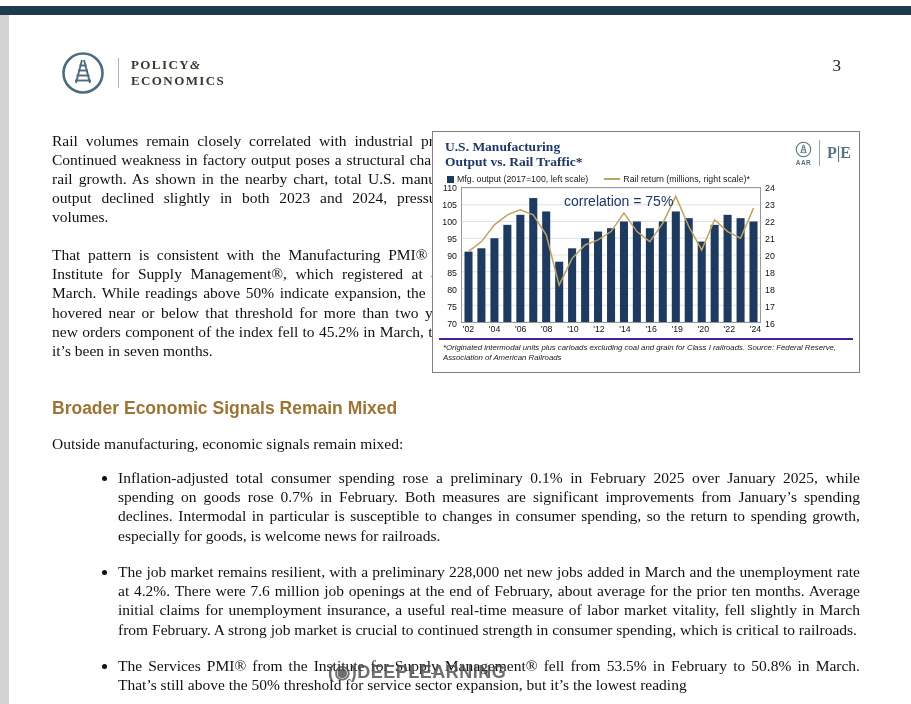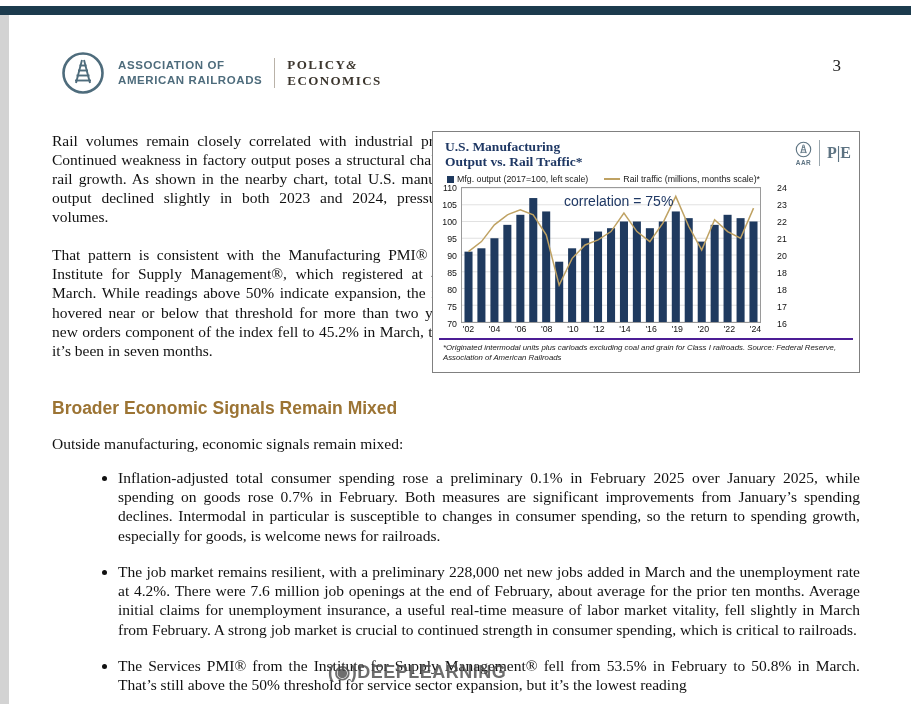--- a/index.html
+++ b/index.html
@@ -55,21 +55,21 @@
 
   .chart-legend { display: flex; align-items: center; gap: 16px; padding: 5px 6px 3px 14px; font-size: 8.8px; color: #1a1a1a; }
   .legend-item { display: flex; align-items: center; gap: 3px; }
   .swatch { width: 7px; height: 7px; flex: none; background: #1f3a5f; }
   .line-swatch { width: 16px; height: 2px; flex: none; background: #bfa263; }
 
   .plot-row { display: flex; padding: 0 4px; align-items: stretch; }
   .yaxis { position: relative; width: 24px; font-size: 8.8px; color: #111; flex: none; }
   .yaxis.right { width: 22px; }
   .ytick { position: absolute; right: 4px; white-space: nowrap; }
-  .yaxis.right .ytick { right: auto; left: 16px; }
+  .yaxis.right .ytick { right: auto; left: 4px; }
   .plot { position: relative; width: 300px; height: 136px; border: 1px solid #9a9a9a; background: #fff; flex: none; }
   #plot-svg { width: 100%; height: 100%; display: block; }
   .annotation { position: absolute; top: 5px; left: 102px; font-size: 14px; color: #1f3864; }
   .xaxis { position: relative; height: 13px; margin-left: 29px; width: 300px; font-size: 8.8px; color: #111; }
   .xtick { position: absolute; top: 1px; transform: translateX(-50%); }
   .chart-footnote {
     margin: 2px 6px 0 6px; padding: 3px 2px 4px 4px; border-top: 2px solid #4c1d95;
     font-size: 7.8px; font-style: italic; line-height: 1.3; color: #1a1a1a;
   }
 
@@ -91,24 +91,20 @@
     <circle cx="23" cy="23" r="19.5" fill="none" stroke="#4e6c7c" stroke-width="2.6"></circle>
     <g stroke="#4e6c7c" stroke-width="1.9">
       <line x1="16" y1="33" x2="22" y2="10"></line>
       <line x1="30" y1="33" x2="24" y2="10"></line>
       <line x1="15" y1="30.5" x2="31" y2="30.5"></line>
       <line x1="16.5" y1="25.5" x2="29.5" y2="25.5"></line>
       <line x1="18" y1="20.5" x2="28" y2="20.5"></line>
       <line x1="19.5" y1="15.5" x2="26.5" y2="15.5"></line>
     </g>
   </svg>
-  <div class="org-name">
-    <div>ASSOCIATION OF</div>
-    <div>AMERICAN RAILROADS</div>
-  </div>
   <div class="header-divider"></div>
   <div class="division">
     <div>
       <span>POLICY</span><span class="amp">&amp;</span>
     </div>
     <div>ECONOMICS</div>
   </div>
 </div>
 
 <div class="page-number">3</div>
@@ -145,21 +141,21 @@
         </div>
       </div>
 
       <div class="chart-legend">
         <div class="legend-item">
           <span class="swatch"></span>
           <span>Mfg. output (2017=100, left scale)</span>
         </div>
         <div class="legend-item">
           <span class="line-swatch"></span>
-          <span>Rail traffic (millions, months scale)*</span>
+          <span>Rail return (millions, right scale)*</span>
         </div>
       </div>
 
       <div class="plot-row">
         <div class="yaxis" id="yaxis-left">
             <div class="ytick" style="top: 132px;">70</div>
             <div class="ytick" style="top: 115px;">75</div>
             <div class="ytick" style="top: 98px;">80</div>
             <div class="ytick" style="top: 81px;">85</div>
             <div class="ytick" style="top: 64px;">90</div>

